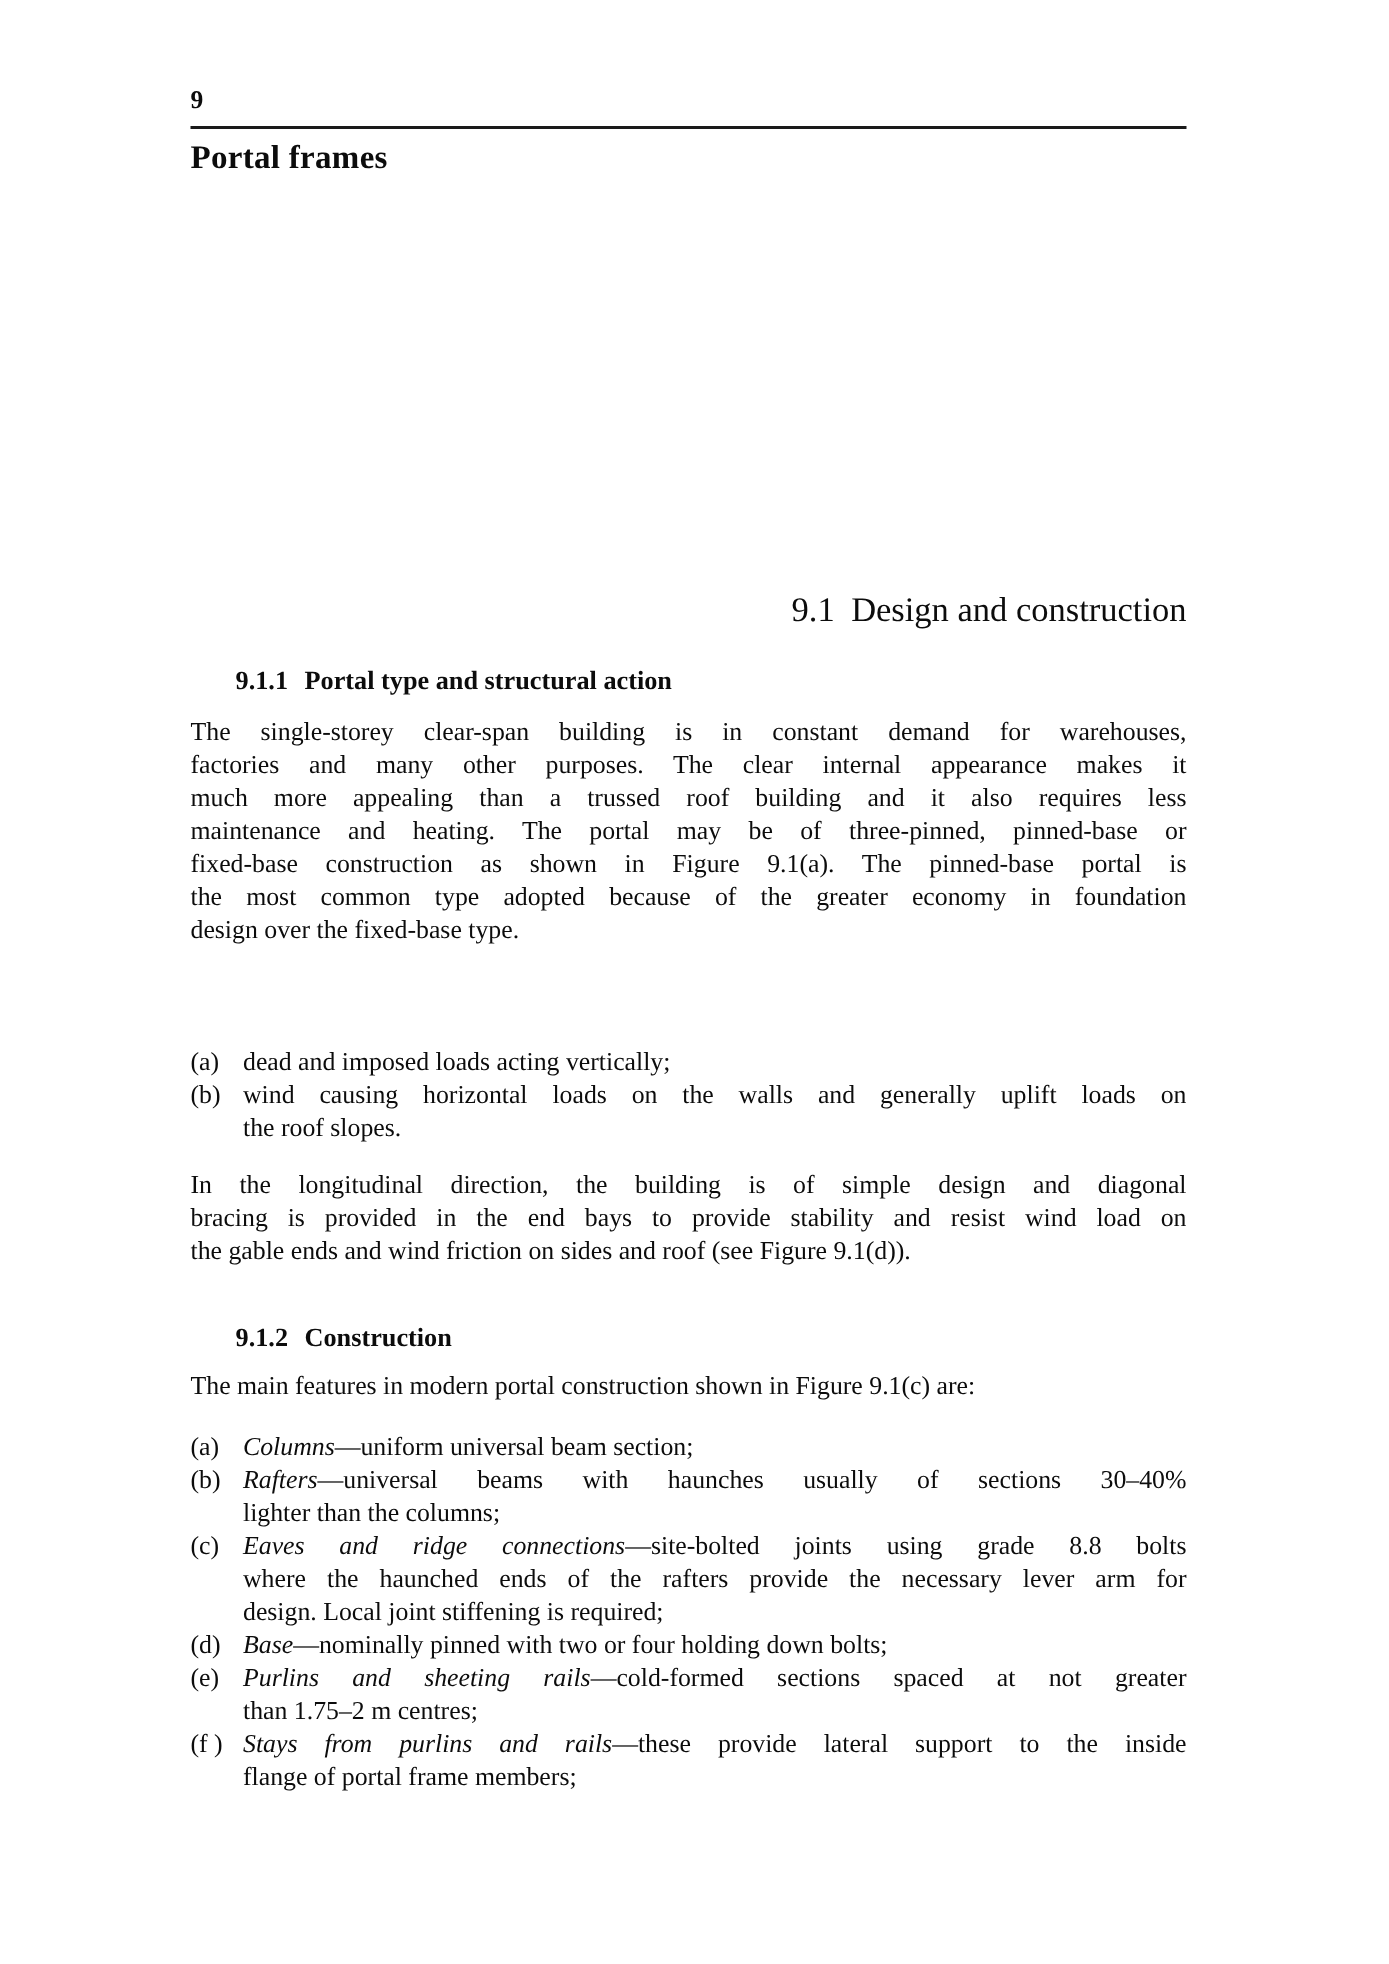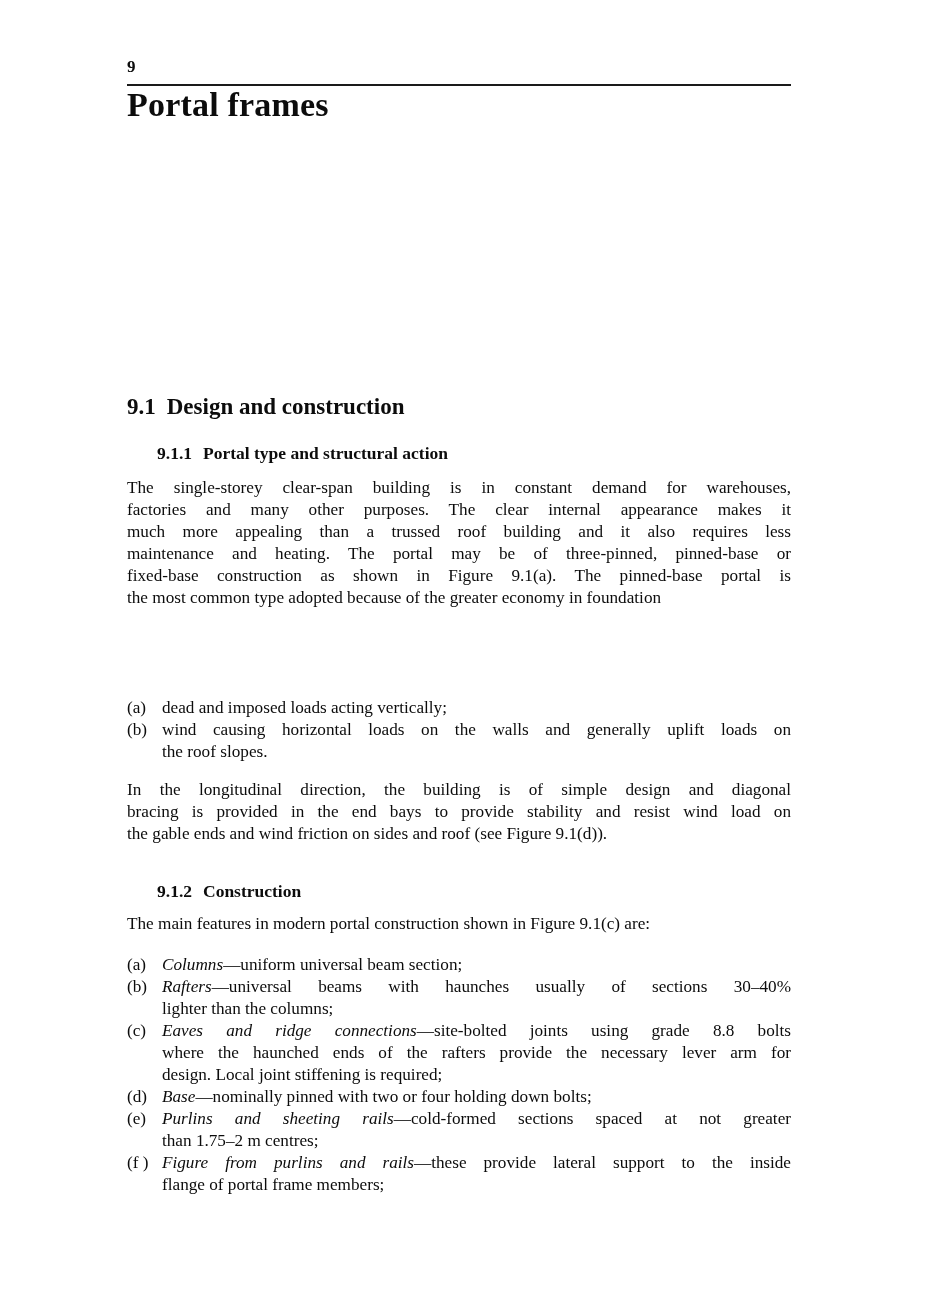--- a/index.html
+++ b/index.html
@@ -9,23 +9,23 @@
     height: 1309px;
     background: #ffffff;
     font-family: "Liberation Serif", "DejaVu Serif", serif;
     color: #0c0c0c;
     overflow: hidden;
   }
   .abs { position: absolute; left: 127px; width: 664px; }
 
   .chapter-number { top: 57px; font-size: 17px; font-weight: bold; line-height: 20px; }
   .chapter-rule   { top: 84px; height: 2px; background: #1a1a1a; }
-  .chapter-title  { top: 86px; font-size: 34px; font-weight: bold; line-height: 38px; letter-spacing: 0.2px; }
+  .chapter-title  { top: 86px; font-size: 22px; font-weight: bold; line-height: 38px; letter-spacing: 0.2px; }
 
-  .h1 { top: 393px; font-size: 23px;   font-weight: bold; line-height: 27px; }
+  .h1 { top: 393px; font-size: 23px;   font-weight: normal; line-height: 27px; text-align: right; }
   .h2 { font-size: 17.5px; font-weight: bold; line-height: 21px; margin-left: 30px; }
   .h911 { top: 443px; }
   .h912 { top: 881px; }
   .hnum { margin-right: 11px; }
 
   .body-text { font-size: 17.2px; line-height: 22px; }
   .p1 { top: 477px; }
   .p2 { top: 631px; }
   .p3 { top: 779px; }
   .p4 { top: 913px; }
@@ -58,20 +58,21 @@
     <span class="hnum">9.1.1</span><span>Portal type and structural action</span>
   </div>
 
   <div class="abs body-text para p1">
       <div class="tline">The single-storey clear-span building is in constant demand for warehouses,</div>
       <div class="tline">factories and many other purposes. The clear internal appearance makes it</div>
       <div class="tline">much more appealing than a trussed roof building and it also requires less</div>
       <div class="tline">maintenance and heating. The portal may be of three-pinned, pinned-base or</div>
       <div class="tline">fixed-base construction as shown in Figure 9.1(a). The pinned-base portal is</div>
       <div class="tline">the most common type adopted because of the greater economy in foundation</div>
+      <div class="tline">design over the fixed-base type.</div>
     </div>
 
 
   <div class="abs body-text list1">
     <div class="li">
       <span class="li-label">(a)</span>
       <div class="li-body">
         <div class="tline ll"><i class="term"></i><span>dead and imposed loads acting vertically;</span></div>
       </div>
     </div>
@@ -137,21 +138,21 @@
       <div class="li-body">
         <div class="tline"><i class="term">Purlins and sheeting rails</i><span>—cold-formed sections spaced at not greater</span></div>
         <div class="cont">
             <div class="tline">than 1.75–2 m centres;</div>
           </div>
       </div>
     </div>
     <div class="li">
       <span class="li-label">(f )</span>
       <div class="li-body">
-        <div class="tline"><i class="term">Figure from purlins and rails</i><span>—these provide lateral support to the inside</span></div>
+        <div class="tline"><i class="term">Stays from purlins and rails</i><span>—these provide lateral support to the inside</span></div>
         <div class="cont">
             <div class="tline">flange of portal frame members;</div>
           </div>
       </div>
     </div>
   </div>
 
 </div>
 
 </body></html>

